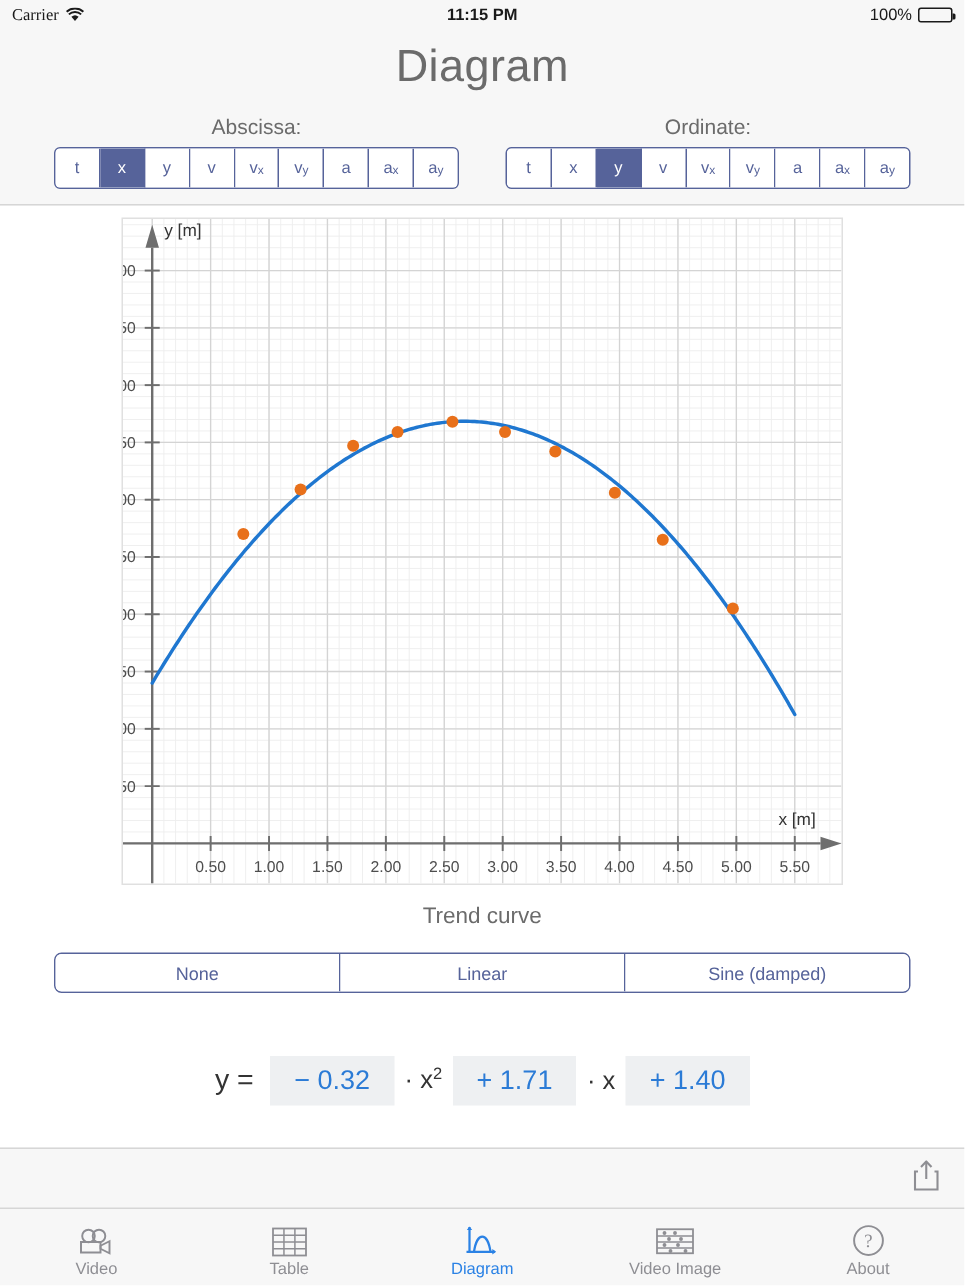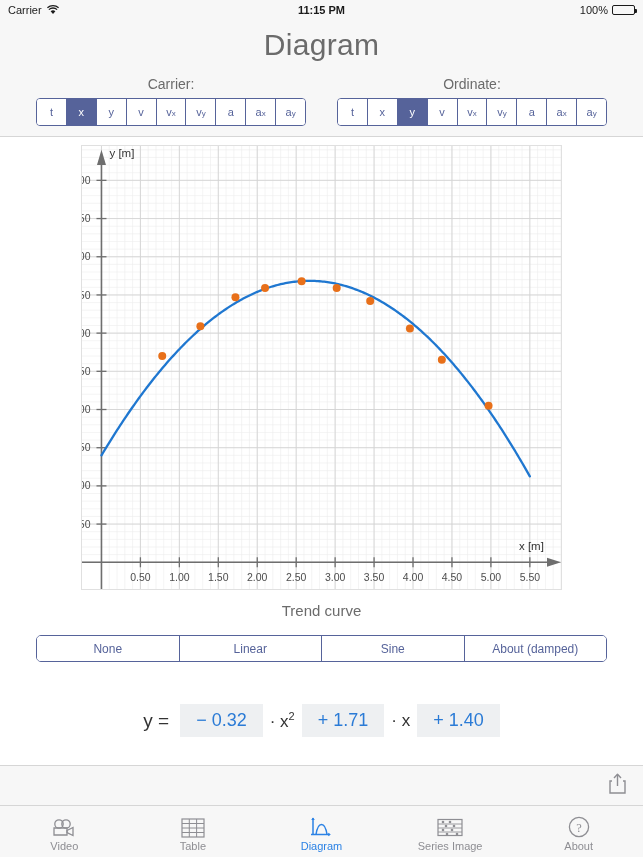--- a/index.html
+++ b/index.html
@@ -15,21 +15,21 @@
   .statusbar {
     height: 20px;
     background: #f7f7f7;
     display: flex;
     align-items: center;
     padding: 0 8px;
     font-size: 11px;
     color: #1a1a1a;
     position: relative;
   }
-  .sb-left { display: flex; align-items: center; gap: 5px; }
+  .sb-left { display: flex; align-items: center; gap: 5px; font-family: Liberation Serif, serif; }
   .sb-center {
     position: absolute; left: 0; right: 0; text-align: center;
     font-size: 11px; font-weight: bold; color: #1a1a1a;
     pointer-events: none;
   }
   .sb-right {
     margin-left: auto; display: flex; align-items: center; gap: 4px;
     font-size: 11px; position: relative; z-index: 2;
   }
   .wifi-icon { display: inline-block; width: 12px; height: 10px; }
@@ -167,21 +167,21 @@
       <span class="battery-fill"></span>
     </span>
   </div>
 </div>
 
 <div class="header">
   <div class="page-title">Diagram</div>
 
   <div class="axis-controls">
     <div class="axis-group">
-      <div class="axis-label">Carrier:</div>
+      <div class="axis-label">Abscissa:</div>
       <div class="segmented" id="abscissa-seg">
           <div class="seg-item">
             <span>t</span>
           </div>
           <div class="seg-item selected">
             <span>x</span>
           </div>
           <div class="seg-item">
             <span>y</span>
           </div>
@@ -460,22 +460,21 @@
         </g>
       </svg>
   </div>
 </div>
 
 <div class="trend-title">Trend curve</div>
 <div class="trend-wrap">
   <div class="trend-seg" id="trend-seg">
       <div class="trend-item">None</div>
       <div class="trend-item">Linear</div>
-      <div class="trend-item">Sine</div>
-      <div class="trend-item">About (damped)</div>
+      <div class="trend-item">Sine (damped)</div>
     </div>
 </div>
 
 <div class="equation">
   <span class="eq-y">y =</span>
   <span class="eq-coef">− 0.32</span>
   <span class="eq-op">· x<sup>2</sup></span>
   <span class="eq-coef">+ 1.71</span>
   <span class="eq-op">· x</span>
   <span class="eq-coef">+ 1.40</span>
@@ -538,21 +537,21 @@
           <circle cx="6" cy="4" r="1.3" fill="#8e8e93"></circle>
           <circle cx="13" cy="4" r="1.3" fill="#8e8e93"></circle>
           <circle cx="9" cy="8" r="1.3" fill="#8e8e93"></circle>
           <circle cx="17" cy="8" r="1.3" fill="#8e8e93"></circle>
           <circle cx="6" cy="12" r="1.3" fill="#8e8e93"></circle>
           <circle cx="15" cy="12" r="1.3" fill="#8e8e93"></circle>
           <circle cx="10" cy="16" r="1.3" fill="#8e8e93"></circle>
           <circle cx="20" cy="16" r="1.3" fill="#8e8e93"></circle>
         </svg>
       </span>
-      <span class="tab-label">Series Image</span>
+      <span class="tab-label">Video Image</span>
     </div>
     <div class="tab">
       <span class="tab-icon">
         <svg width="22" height="22" viewBox="0 0 22 22">
           <circle cx="11" cy="11" r="9.6" fill="none" stroke="#8e8e93" stroke-width="1.3"></circle>
           <text x="11" y="15.6" font-size="12.5" fill="#8e8e93" text-anchor="middle" font-family="Liberation Serif, serif">?</text>
         </svg>
       </span>
       <span class="tab-label">About</span>
     </div>

